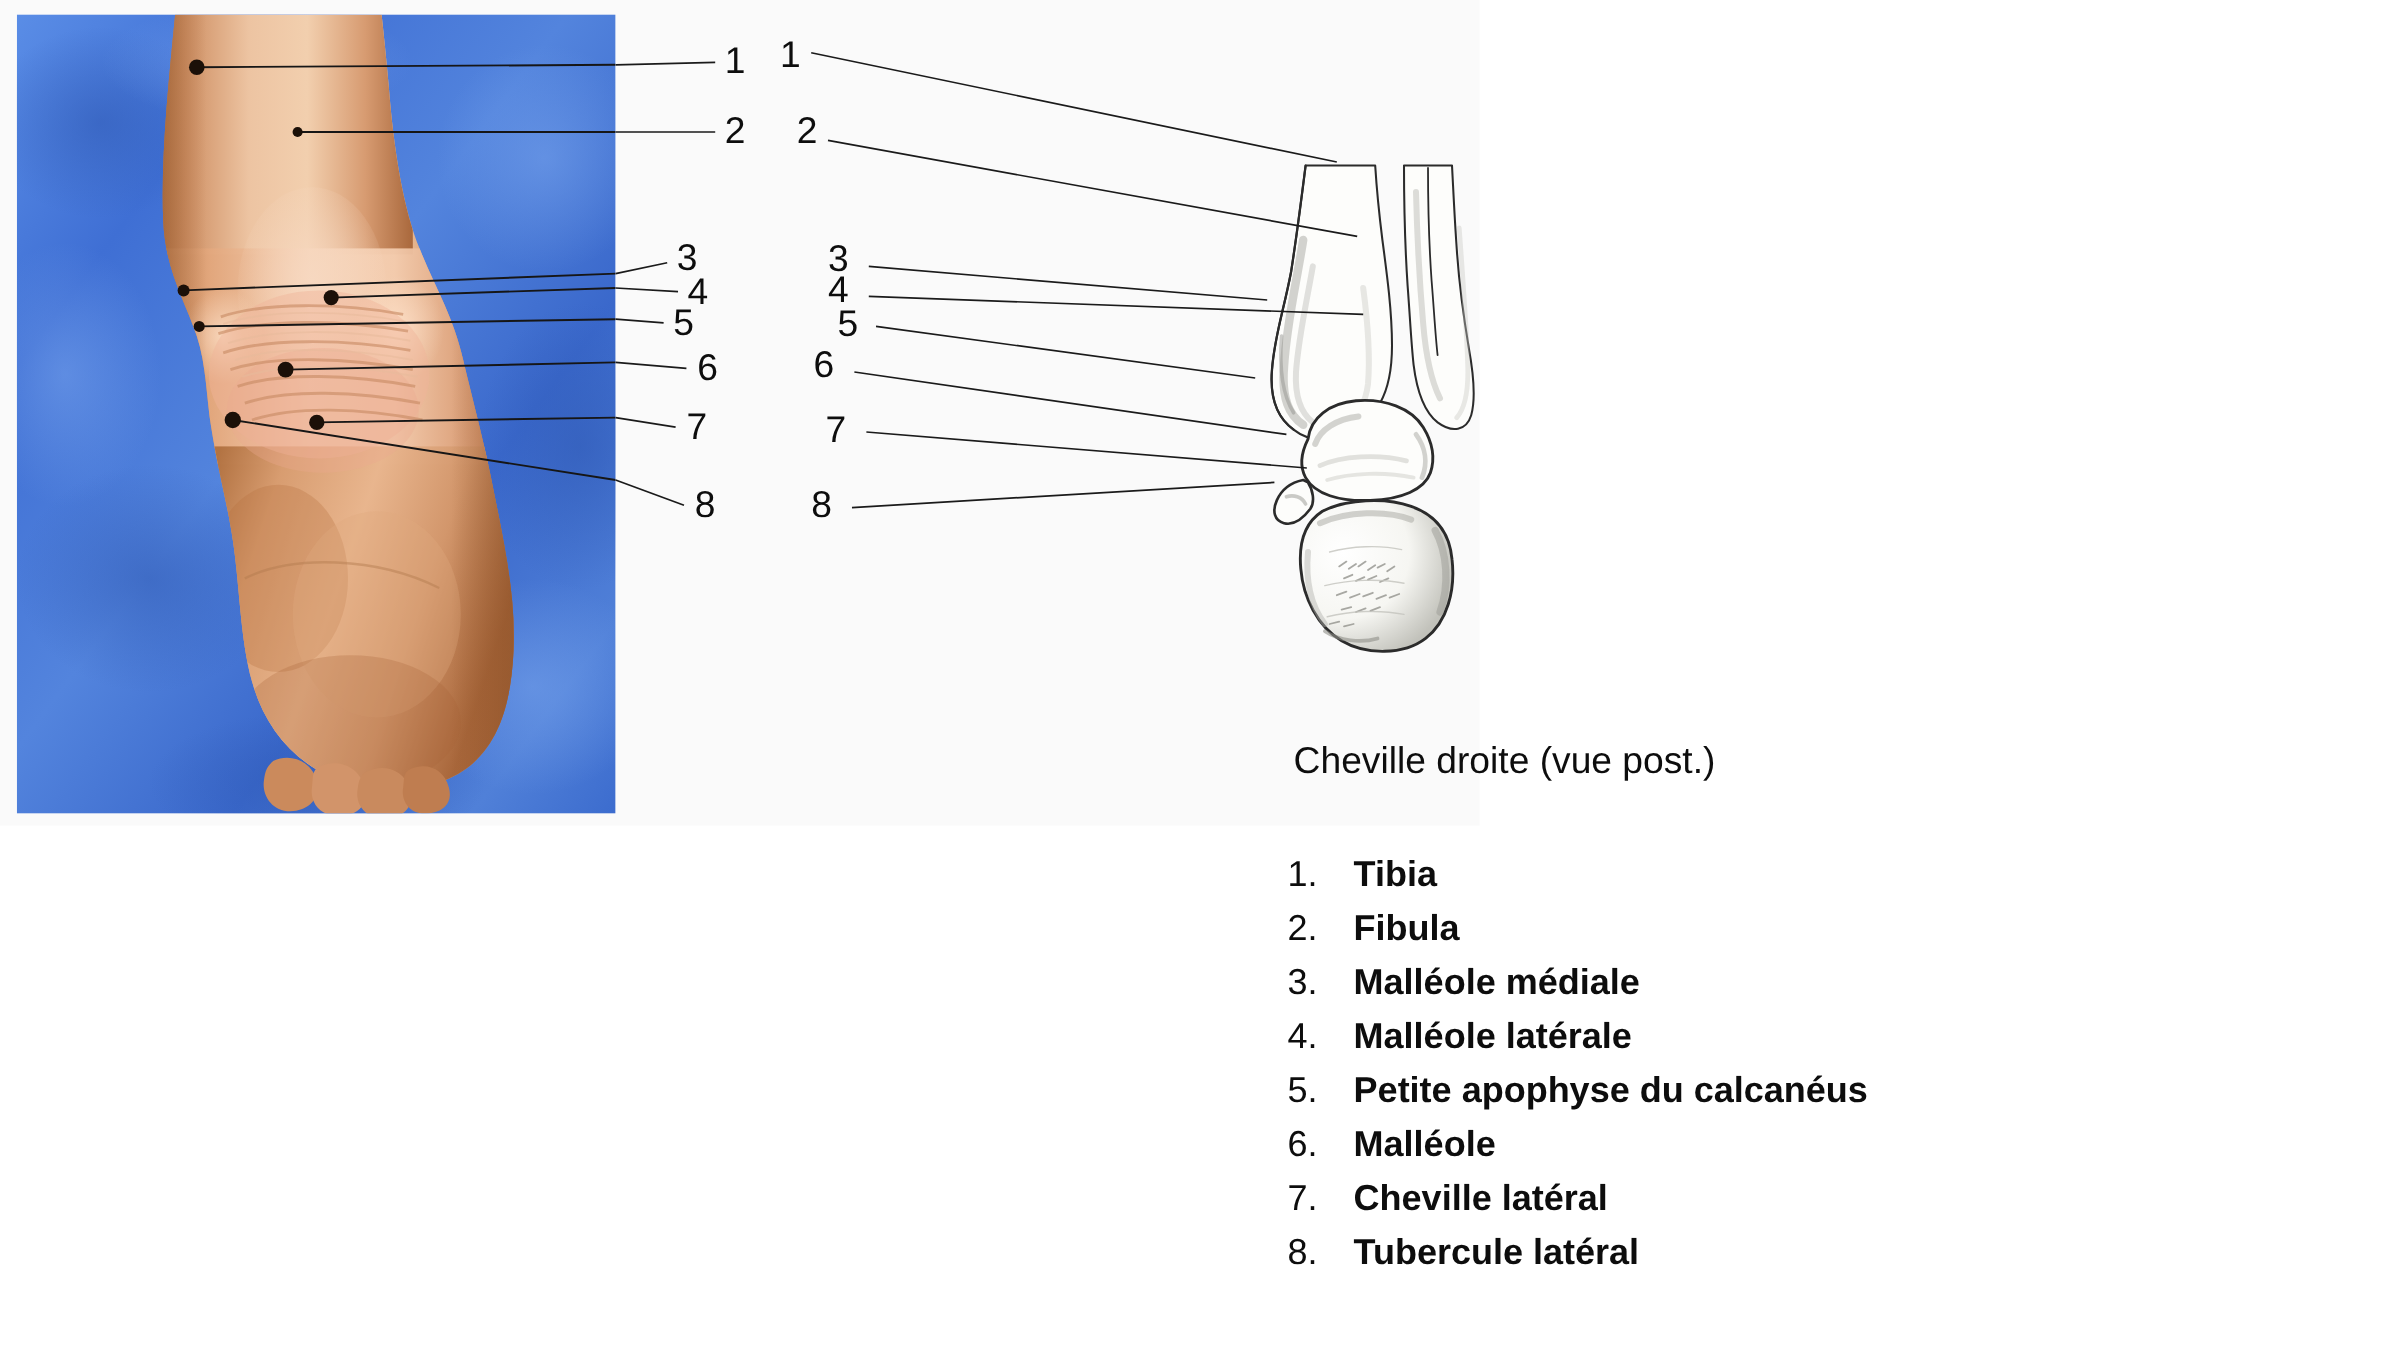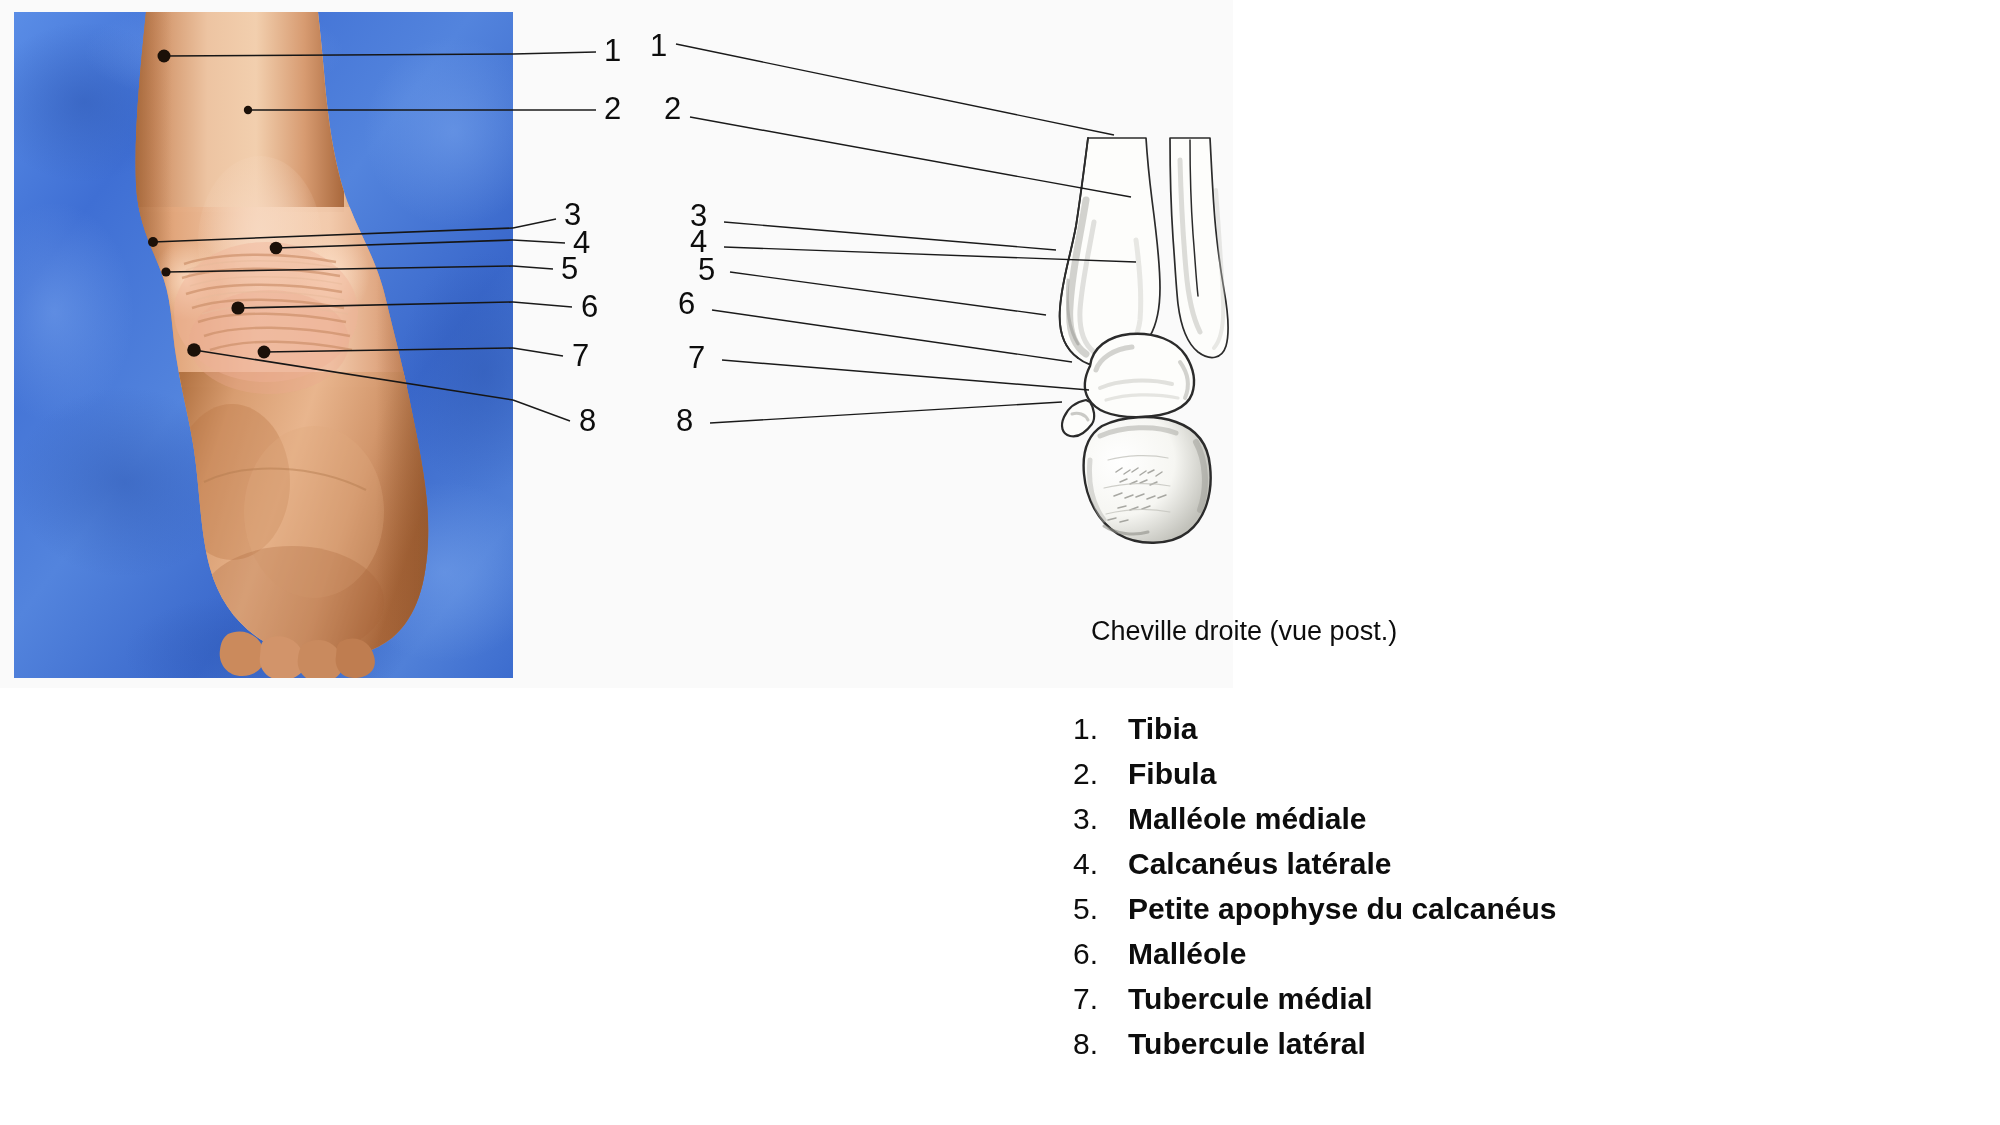--- a/index.html
+++ b/index.html
@@ -63,24 +63,23 @@
     line-height: 1;
     color: #0d0d0d;
     white-space: nowrap;
   }
 
   
   #caption {
     position: absolute;
     left: 1078px;
     top: 616px;
-    font-size: 27px;
+    font-size: 31px;
     color: #0d0d0d;
     white-space: nowrap;
-    margin-left: 13px;
   }
   #legend-list {
     position: absolute;
     left: 1073px;
     top: 712px;
     width: 820px;
   }
   .legend-row {
     display: flex;
     align-items: baseline;
@@ -466,31 +465,31 @@
   <div class="legend-row">
     <span class="legend-num">2.</span>
     <span class="legend-label">Fibula</span>
   </div>
   <div class="legend-row">
     <span class="legend-num">3.</span>
     <span class="legend-label">Malléole médiale</span>
   </div>
   <div class="legend-row">
     <span class="legend-num">4.</span>
-    <span class="legend-label">Calcanéus latérale</span>
+    <span class="legend-label">Malléole latérale</span>
   </div>
   <div class="legend-row">
     <span class="legend-num">5.</span>
     <span class="legend-label">Petite apophyse du calcanéus</span>
   </div>
   <div class="legend-row">
     <span class="legend-num">6.</span>
     <span class="legend-label">Malléole</span>
   </div>
   <div class="legend-row">
     <span class="legend-num">7.</span>
-    <span class="legend-label">Tubercule médial</span>
+    <span class="legend-label">Cheville latéral</span>
   </div>
   <div class="legend-row">
     <span class="legend-num">8.</span>
     <span class="legend-label">Tubercule latéral</span>
   </div>
 </div>
 
 </body></html>

